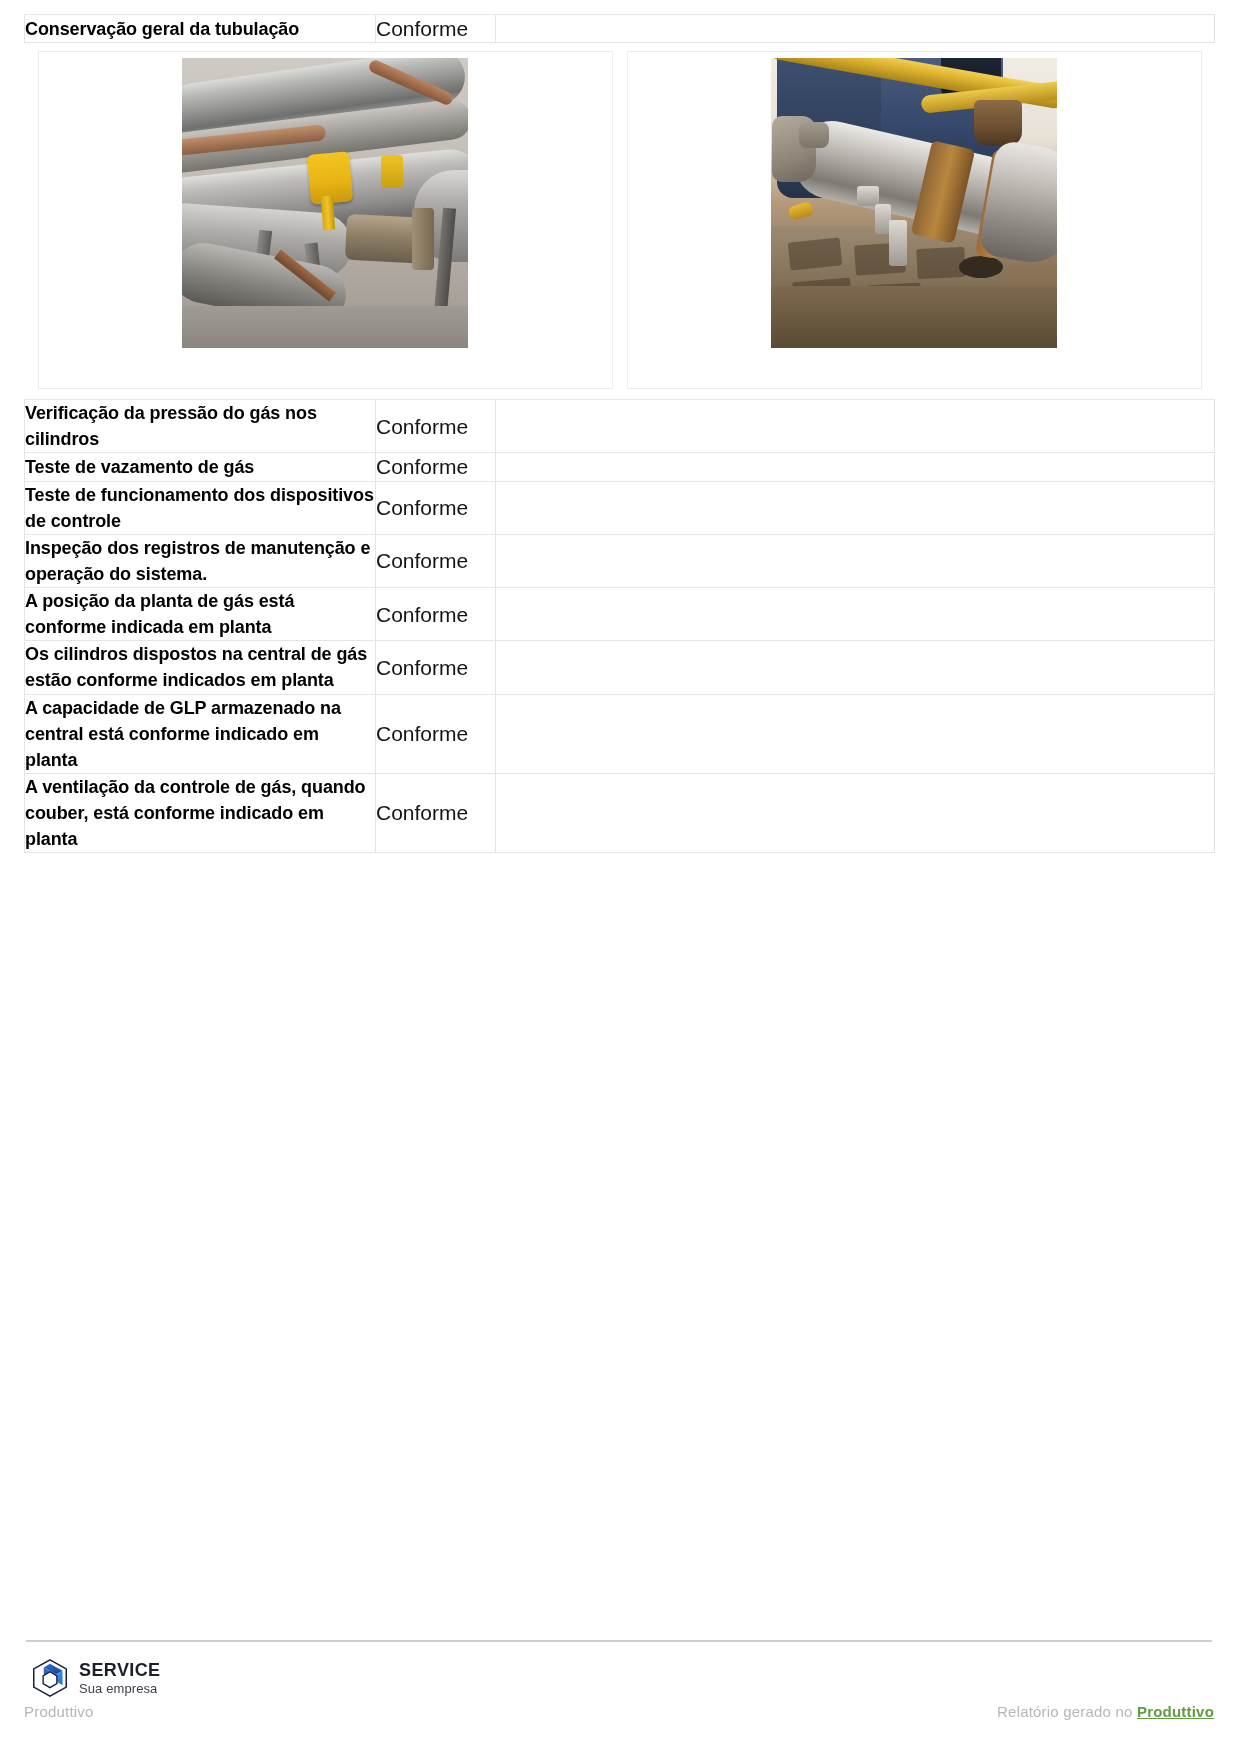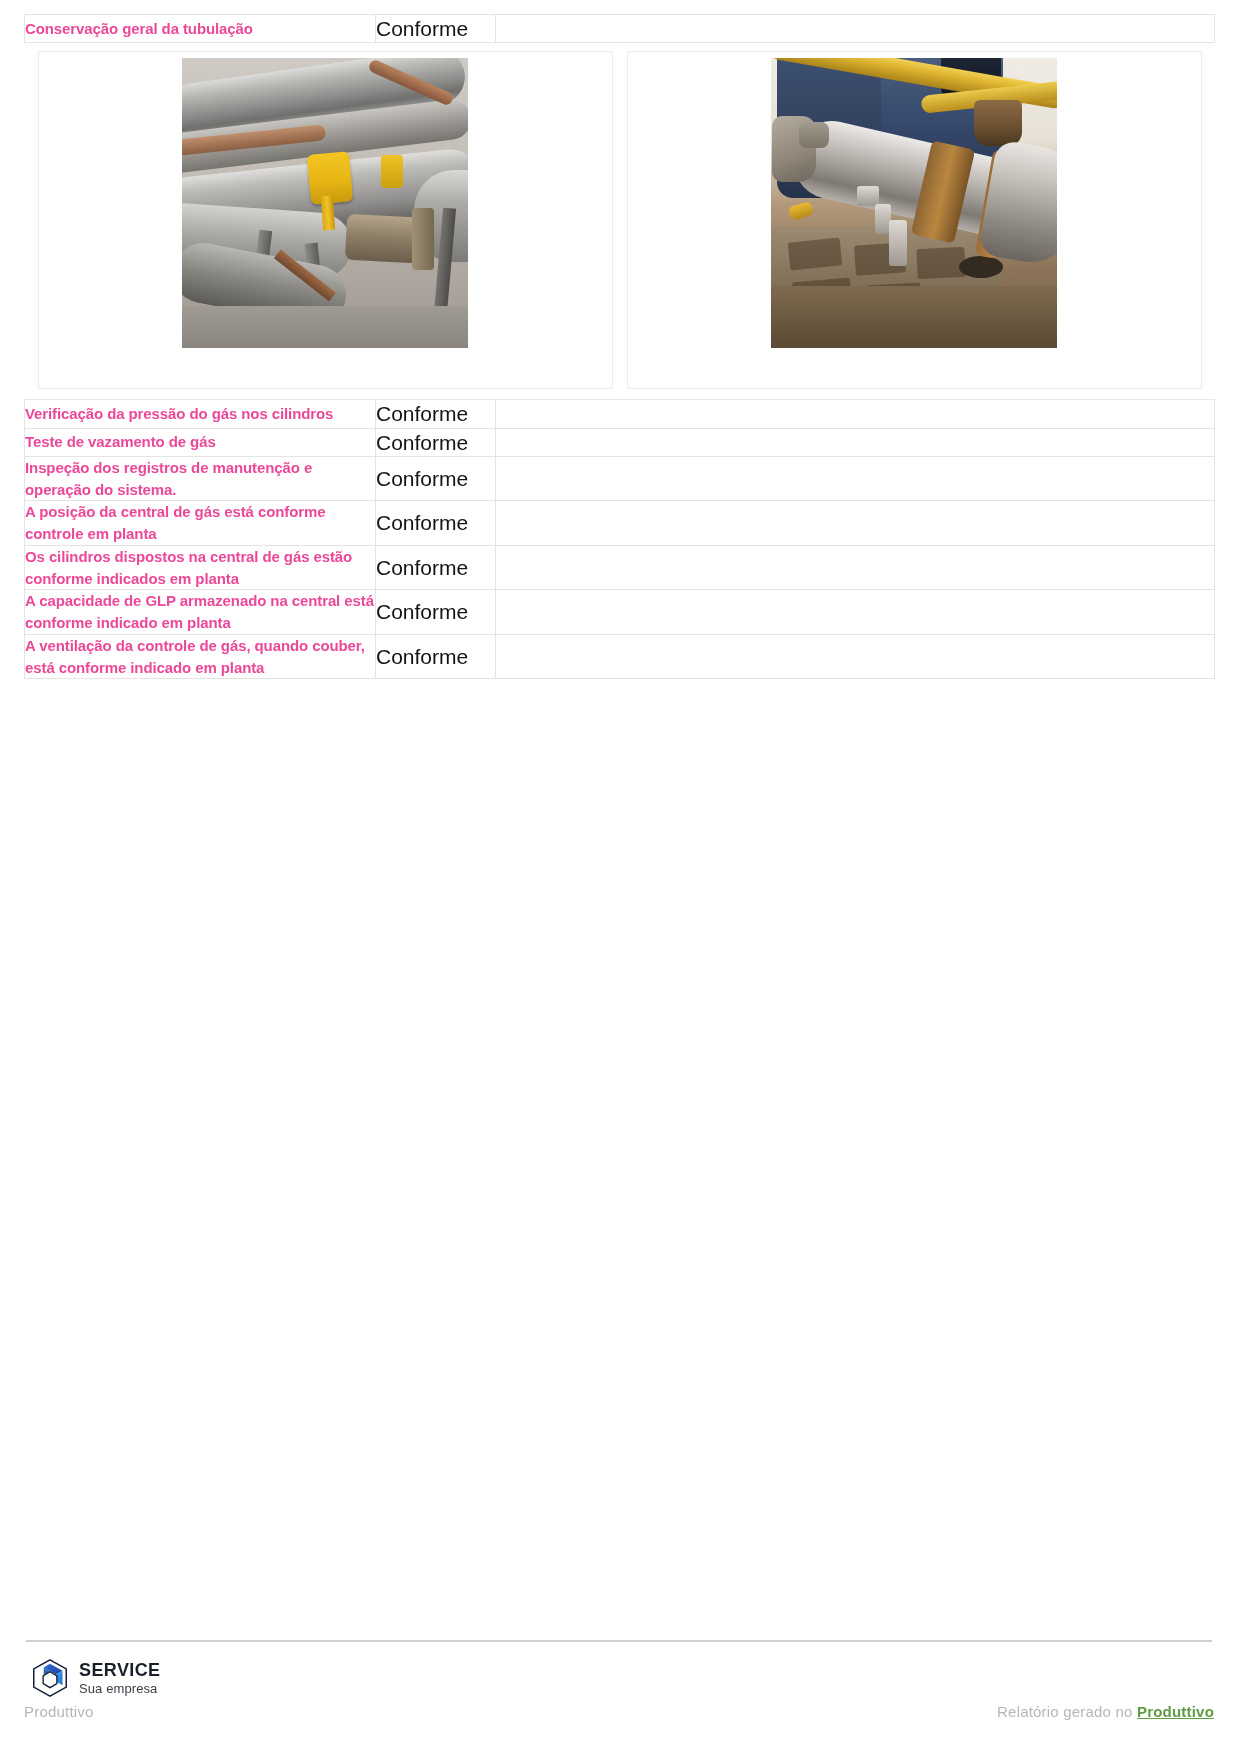--- a/index.html
+++ b/index.html
@@ -39,25 +39,25 @@
     padding: 0;
     background: #ffffff;
   }
 
   .col-item   { width: 351px; }
   .col-status { width: 120px; }
   .col-note   { width: 719px; }
 
   .cell-item {
     padding: 16px 14px 16px 18px;
-    font-size: 15px;
+    font-size: 18px;
     font-weight: bold;
     line-height: 1.45;
     letter-spacing: -0.1px;
-    color: #ec4899;
+    color: #000000;
   }
   .cell-status {
     padding: 16px 10px 16px 12px;
     font-size: 21px;
     font-weight: normal;
     line-height: 1.3;
     color: #141414;
   }
   .cell-note {
     padding: 16px 14px;
@@ -445,26 +445,31 @@
         <td class="cell-item">Verificação da pressão do gás nos cilindros</td>
         <td class="cell-status">Conforme</td>
         <td class="cell-note"></td>
       </tr>
       <tr>
         <td class="cell-item">Teste de vazamento de gás</td>
         <td class="cell-status">Conforme</td>
         <td class="cell-note"></td>
       </tr>
       <tr>
+        <td class="cell-item">Teste de funcionamento dos dispositivos de controle</td>
+        <td class="cell-status">Conforme</td>
+        <td class="cell-note"></td>
+      </tr>
+      <tr>
         <td class="cell-item">Inspeção dos registros de manutenção e operação do sistema.</td>
         <td class="cell-status">Conforme</td>
         <td class="cell-note"></td>
       </tr>
       <tr>
-        <td class="cell-item">A posição da central de gás está conforme controle em planta</td>
+        <td class="cell-item">A posição da planta de gás está conforme indicada em planta</td>
         <td class="cell-status">Conforme</td>
         <td class="cell-note"></td>
       </tr>
       <tr>
         <td class="cell-item">Os cilindros dispostos na central de gás estão conforme indicados em planta</td>
         <td class="cell-status">Conforme</td>
         <td class="cell-note"></td>
       </tr>
       <tr>
         <td class="cell-item">A capacidade de GLP armazenado na central está conforme indicado em planta</td>

